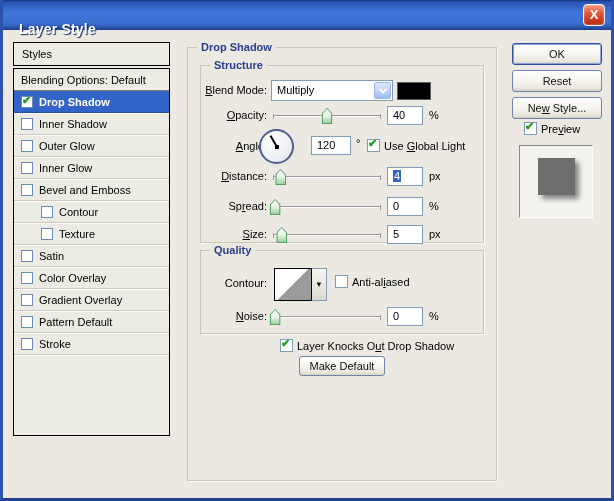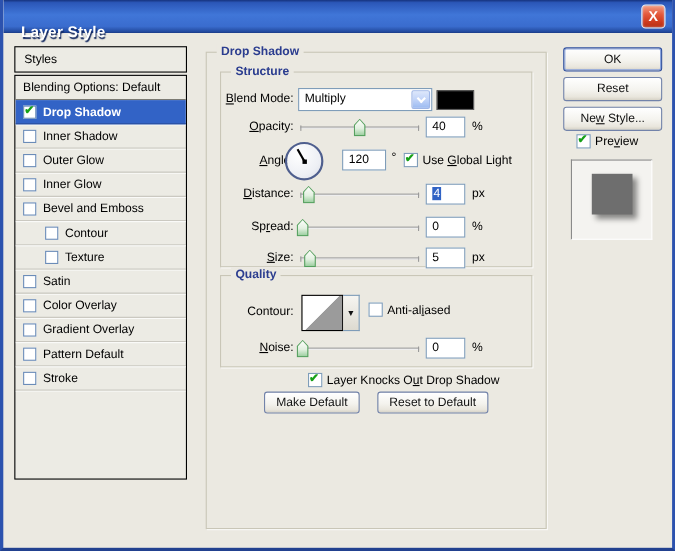--- a/index.html
+++ b/index.html
@@ -274,21 +274,20 @@
         <span class="unit" style="left:228px;top:59px;">%</span>
       </div>
 
       <span class="checkbox checked" style="left:92px;top:291px;">
           <span class="tick">✔</span>
         </span>
       <span class="cb-label" style="left:109px;top:292px;">Layer Knocks O<u>u</u>t Drop Shadow</span>
 
       <div class="btn-row">
         <div class="btn">Make Default</div>
-        <div class="btn">Reset to Default</div>
       </div>
     </div>
 
     <div class="btn side-btn default" style="top:13px;">OK</div>
     <div class="btn side-btn" style="top:40px;">Reset</div>
     <div class="btn side-btn" style="top:67px;">Ne<u>w</u> Style...</div>
 
     <span class="checkbox checked" style="left:521px;top:92px;">
         <span class="tick">✔</span>
       </span>

